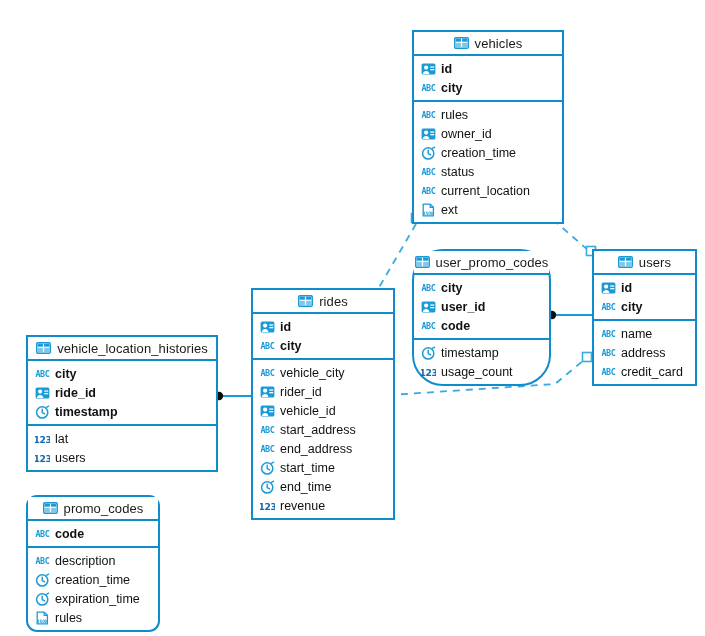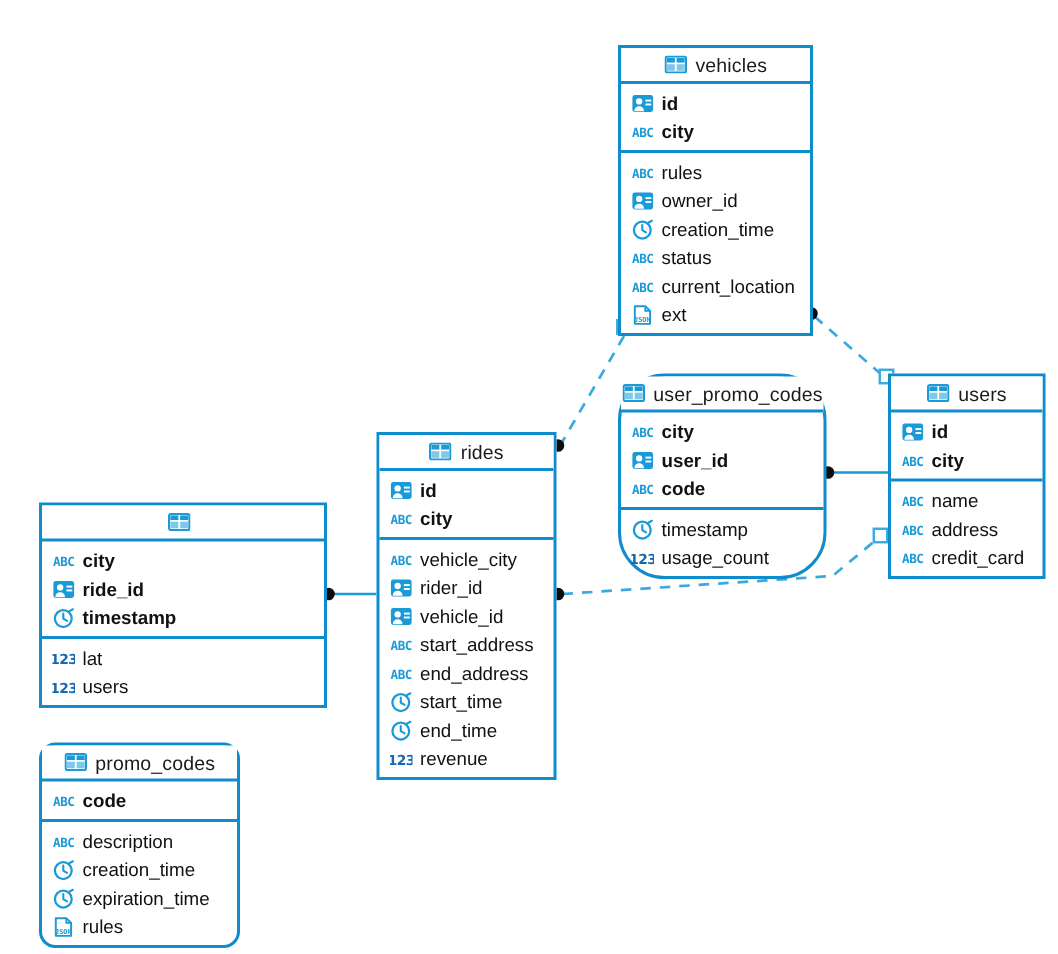--- a/index.html
+++ b/index.html
@@ -80,21 +80,21 @@
       <rect x="586.5" y="246.5" width="9" height="9" fill="#ffffff" stroke="#3aa9e0" stroke-width="1.6"></rect>
     </g>
 
     <g>
       <path d="M 375,396 L 555,384 L 584,360" stroke="#3aa9e0" stroke-width="1.8" fill="none" stroke-dasharray="7,6"></path>
       <circle cx="372" cy="396" r="4.2" fill="#0d0d0d"></circle>
       <rect x="582.5" y="352.5" width="9" height="9" fill="#ffffff" stroke="#3aa9e0" stroke-width="1.6"></rect>
     </g>
   </svg>
 
-<div class="table-box" style="left: 412px; top: 30px; width: 130px;">
+<div class="table-box" style="left: 412px; top: 30px; width: 152px;">
       <div class="tbl-header">
         <span class="ico hdr-ico">
           <svg class="" width="15" height="12" viewBox="0 0 15 12" xmlns="http://www.w3.org/2000/svg">
             <rect x="0.7" y="0.7" width="13.6" height="10.6" rx="1.2" fill="#ffffff" stroke="#1a9ad6" stroke-width="1.4"></rect>
             <rect x="1.6" y="1.6" width="5.3" height="3.1" fill="#1a9ad6"></rect>
             <rect x="8.1" y="1.6" width="5.3" height="3.1" fill="#1a9ad6"></rect>
             <rect x="1.6" y="5.8" width="5.3" height="4.4" fill="#1a9ad6" opacity="0.55"></rect>
             <rect x="8.1" y="5.8" width="5.3" height="4.4" fill="#1a9ad6" opacity="0.55"></rect>
           </svg>
         </span>
@@ -300,21 +300,21 @@
         <div class="col">
           <span class="ico">
             <svg class="" width="15" height="14" viewBox="0 0 15 14" xmlns="http://www.w3.org/2000/svg">
               <text x="7.5" y="10.4" font-family="DejaVu Sans Mono, monospace" font-size="8.4" font-weight="bold" fill="#1a9ad6" text-anchor="middle" letter-spacing="-0.3">ABC</text>
             </svg>
           </span>
           <span>credit_card</span>
         </div>
       </div>
     </div>
-    <div class="table-box" style="left: 251px; top: 288px; width: 120px;">
+    <div class="table-box" style="left: 251px; top: 288px; width: 144px;">
       <div class="tbl-header">
         <span class="ico hdr-ico">
           <svg class="" width="15" height="12" viewBox="0 0 15 12" xmlns="http://www.w3.org/2000/svg">
             <rect x="0.7" y="0.7" width="13.6" height="10.6" rx="1.2" fill="#ffffff" stroke="#1a9ad6" stroke-width="1.4"></rect>
             <rect x="1.6" y="1.6" width="5.3" height="3.1" fill="#1a9ad6"></rect>
             <rect x="8.1" y="1.6" width="5.3" height="3.1" fill="#1a9ad6"></rect>
             <rect x="1.6" y="5.8" width="5.3" height="4.4" fill="#1a9ad6" opacity="0.55"></rect>
             <rect x="8.1" y="5.8" width="5.3" height="4.4" fill="#1a9ad6" opacity="0.55"></rect>
           </svg>
         </span>
@@ -425,20 +425,21 @@
       <div class="tbl-header">
         <span class="ico hdr-ico">
           <svg class="" width="15" height="12" viewBox="0 0 15 12" xmlns="http://www.w3.org/2000/svg">
             <rect x="0.7" y="0.7" width="13.6" height="10.6" rx="1.2" fill="#ffffff" stroke="#1a9ad6" stroke-width="1.4"></rect>
             <rect x="1.6" y="1.6" width="5.3" height="3.1" fill="#1a9ad6"></rect>
             <rect x="8.1" y="1.6" width="5.3" height="3.1" fill="#1a9ad6"></rect>
             <rect x="1.6" y="5.8" width="5.3" height="4.4" fill="#1a9ad6" opacity="0.55"></rect>
             <rect x="8.1" y="5.8" width="5.3" height="4.4" fill="#1a9ad6" opacity="0.55"></rect>
           </svg>
         </span>
+        <span class="tbl-title">vehicle_location_histories</span>
       </div>
       <div class="sec pk">
         <div class="col bold">
           <span class="ico">
             <svg class="" width="15" height="14" viewBox="0 0 15 14" xmlns="http://www.w3.org/2000/svg">
               <text x="7.5" y="10.4" font-family="DejaVu Sans Mono, monospace" font-size="8.4" font-weight="bold" fill="#1a9ad6" text-anchor="middle" letter-spacing="-0.3">ABC</text>
             </svg>
           </span>
           <span>city</span>
         </div>

